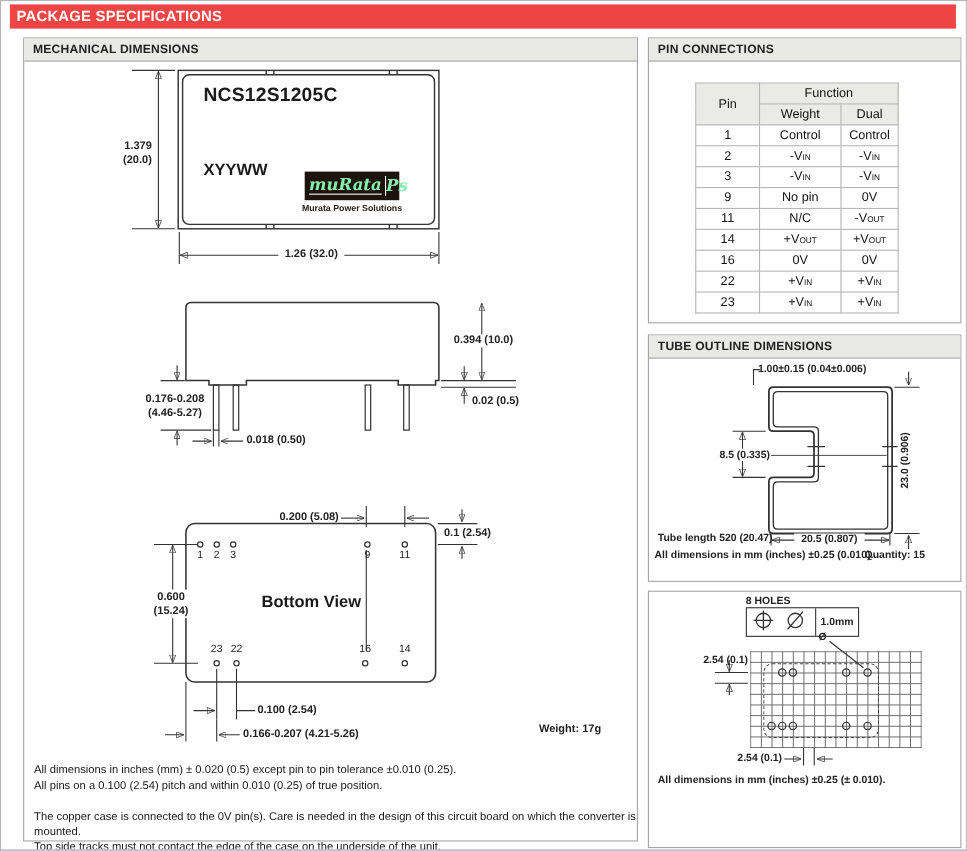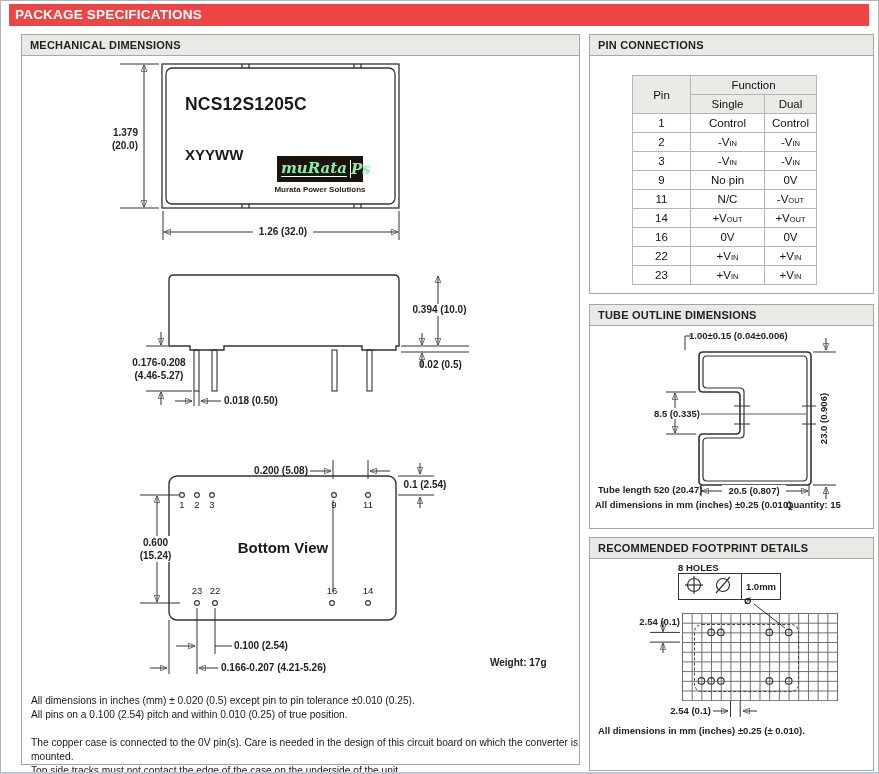--- a/index.html
+++ b/index.html
@@ -16,21 +16,21 @@
   .wbg{background:#fff;padding:0 1px;}
   .sdim{position:absolute;font-size:9.5px;font-weight:bold;color:#222;white-space:nowrap;line-height:11px;}
   .pn{position:absolute;font-size:9.5px;color:#222;width:14px;text-align:center;line-height:10px;}
   svg{position:absolute;left:0;top:0;}
   svg line, svg path, svg rect, svg circle{stroke:#333;fill:none;}
   .logo{position:absolute;left:255px;top:100px;width:86px;height:26px;background:#1c140c;display:flex;align-items:center;
         color:#86efac;font-family:"DejaVu Serif",serif;font-style:italic;font-weight:bold;}
   .logo .mu{flex:1;text-align:center;font-size:15px;border-bottom:1.5px solid #fff;margin:2px 3px 4px 4px;line-height:16px;}
   .logo .ps{width:22px;text-align:center;font-size:15px;border-left:1.5px solid #fff;margin:2px 2px 2px 0;}
   .logocap{position:absolute;left:249px;top:129px;width:98px;text-align:center;font-size:8px;font-weight:bold;color:#2a2119;white-space:nowrap;}
-  .partno{position:absolute;left:163px;top:20px;font-size:17.5px;font-weight:bold;color:#1a1a1a;letter-spacing:.2px;margin-top:18px;}
+  .partno{position:absolute;left:163px;top:20px;font-size:17.5px;font-weight:bold;color:#1a1a1a;letter-spacing:.2px;}
   .datecode{position:absolute;left:163px;top:46px;font-size:15px;font-weight:bold;color:#1a1a1a;margin-top:44px;}
   .bvcap{position:absolute;left:194px;top:483px;width:134px;text-align:center;font-size:15px;font-weight:bold;color:#1a1a1a;}
   .notes{position:absolute;left:9px;top:638px;font-size:10.2px;color:#191919;line-height:14px;}
   .notes .gap{margin-top:14px;}
   table.pins{border-collapse:collapse;position:absolute;left:42px;top:19px;}
   table.pins th, table.pins td{border:1px solid #b6b6b6;font-size:11.5px;font-weight:normal;color:#111;
       text-align:center;height:18px;padding:0 2px;}
   table.pins th{background:#eaeae7;}
   .sub{font-size:7.5px;letter-spacing:0;}
   .grid{position:absolute;left:92px;top:54px;width:156px;height:88px;
@@ -152,21 +152,21 @@
         <span class="ps">Ps</span>
       </div>
       <div class="logocap">Murata Power Solutions</div>
       <div class="dim dim2" style="left:72px;top:70px;width:44px;text-align:right;">
         <div>1.379</div>
         <div>(20.0)</div>
       </div>
       <div class="dim wbg" style="left:231px;top:170px;width:58px;text-align:center;">1.26 (32.0)</div>
 
       <div class="dim wbg" style="left:383px;top:248px;width:67px;text-align:center;">0.394 (10.0)</div>
-      <div class="dim" style="left:397px;top:303px;">0.02 (0.5)</div>
+      <div class="dim" style="left:407px;top:303px;">0.02 (0.5)</div>
       <div class="dim dim2" style="left:103px;top:300px;width:68px;text-align:center;">
         <div>0.176-0.208</div>
         <div>(4.46-5.27)</div>
       </div>
       <div class="dim" style="left:202px;top:339px;">0.018 (0.50)</div>
 
       <div class="bvcap">Bottom View</div>
       <div class="dim" style="left:232px;top:409px;width:54px;text-align:right;">0.200 (5.08)</div>
       <div class="dim wbg" style="left:379px;top:423px;width:46px;text-align:center;">0.1 (2.54)</div>
       <div class="dim dim2 wbg" style="left:109px;top:480px;width:47px;text-align:center;">
@@ -204,21 +204,21 @@
             <col style="width:58px">
             <col style="width:74px">
             <col style="width:52px">
           </colgroup>
         <thead>
           <tr>
             <th rowspan="2">Pin</th>
             <th colspan="2">Function</th>
           </tr>
           <tr>
-            <th>Single</th>
+            <th>Weight</th>
             <th>Dual</th>
           </tr>
         </thead>
         <tbody>
             <tr>
               <td>1</td>
               <td>Control</td>
               <td>Control</td>
             </tr>
             <tr>
@@ -302,21 +302,20 @@
       <div class="sdim wbg" style="left:63px;top:82px;width:46px;text-align:center;">8.5 (0.335)</div>
       <div class="sdim rot" style="left:193px;top:87px;width:80px;height:11px;text-align:center;">23.0 (0.906)</div>
       <div class="sdim wbg" style="left:132px;top:159px;width:62px;text-align:center;">20.5 (0.807)</div>
       <div class="sdim" style="left:8px;top:158px;">Tube length 520 (20.47)</div>
       <div class="sdim" style="left:5px;top:173px;">All dimensions in mm (inches) ±0.25 (0.010).</div>
       <div class="sdim" style="left:196px;top:173px;">Quantity: 15</div>
     </div>
   </div>
 
   <div class="panel" style="left:588px;top:536px;width:285px;height:234px;">
-    <div class="ptitle">RECOMMENDED FOOTPRINT DETAILS</div>
     <div class="pbody">
       <div class="sdim" style="left:88px;top:3px;">8 HOLES</div>
       <div class="symbox">
         <div class="c1">
           <svg width="62" height="23" viewBox="0 0 62 23">
             <circle cx="15" cy="11" r="6.5" stroke-width="1.2"></circle>
             <line x1="15" y1="2" x2="15" y2="20" stroke-width="1.2"></line>
             <line x1="6" y1="11" x2="24" y2="11" stroke-width="1.2"></line>
             <g>
               <circle cx="44" cy="11" r="6.5" stroke-width="1.2"></circle>

